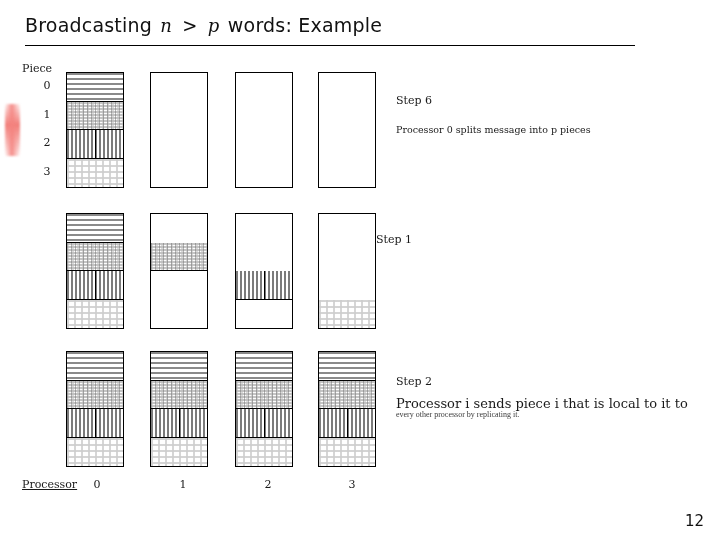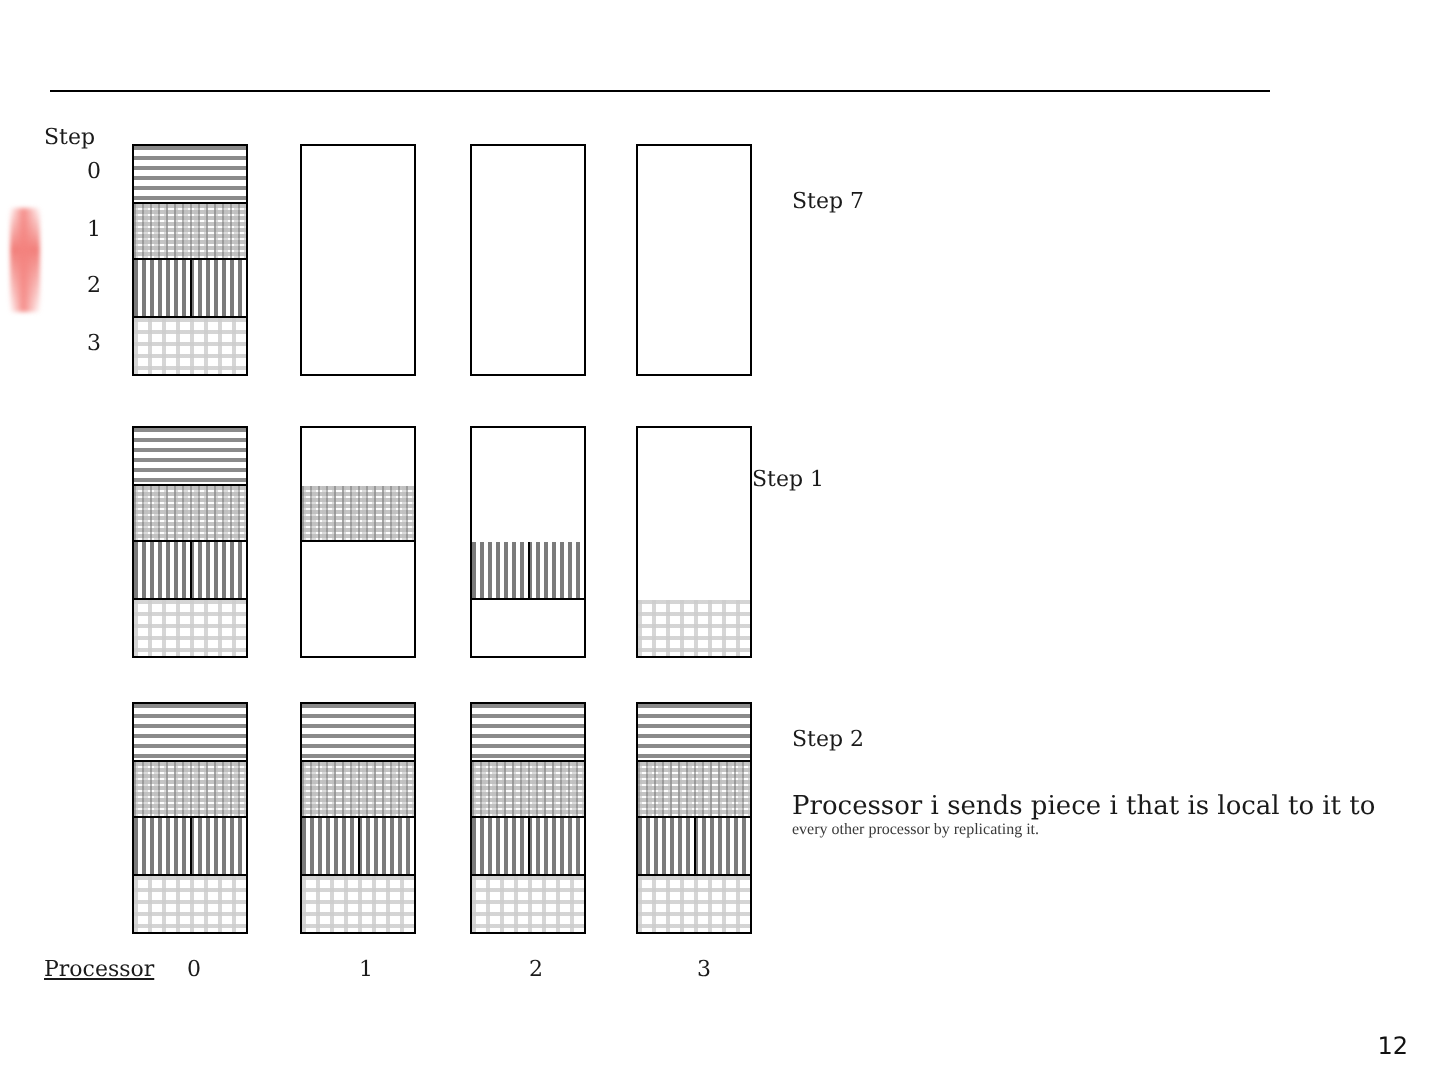--- a/index.html
+++ b/index.html
@@ -90,21 +90,21 @@
     position:absolute;
     font-family:Liberation Serif, serif;
     font-size:8px;
     color:#3a3a3a;
     white-space:nowrap;
   }
   #step0-head{left:396px;top:94px;}
   #step0-body{left:396px;top:124px;}
   #step1-head{left:376px;top:233px;}
   #step1-body{left:396px;top:263px;}
-  #step2-head{left:396px;top:363px;}
+  #step2-head{left:396px;top:375px;}
   #step2-body{left:396px;top:396px;font-size:13px;}
   #step2-body2{left:396px;top:410px;}
 
   
   .proc-box{
     position:absolute;
     box-sizing:border-box;
     border:1.6px solid #000;
     background:#fff;
     display:flex;
@@ -165,45 +165,53 @@
         rgba(255,255,255,0) 2px, rgba(255,255,255,0) 6px),
       repeating-linear-gradient(to right,
         rgba(200,200,200,.75) 0px, rgba(200,200,200,.75) 2px,
         rgba(255,255,255,0) 2px, rgba(255,255,255,0) 7px);
   }
 
   
   #page-no{
     position:absolute;right:16px;bottom:10px;
     font-family:"DejaVu Sans", sans-serif;
-    font-size:12px;color:#111;
+    font-size:15px;color:#111;
   }
 </style>
 </head>
 <body>
 
 <div id="slide">
 
+  <div id="title">
+    <span>Broadcasting</span>
+    <span class="math">n</span>
+    <span class="math op">&gt;</span>
+    <span class="math">p</span>
+    <span>words:  Example</span>
+  </div>
   <div id="title-rule"></div>
 
   <div id="artifact"></div>
 
-  <div class="lbl" id="piece-label">Step</div>
+  <div class="lbl" id="piece-label">Piece</div>
   <div class="lbl piece-num" id="piece-0">0</div>
   <div class="lbl piece-num" id="piece-1">1</div>
   <div class="lbl piece-num" id="piece-2">2</div>
   <div class="lbl piece-num" id="piece-3">3</div>
 
   <div class="lbl" id="processor-label">Processor</div>
   <div class="lbl proc-num" id="proc-0">0</div>
   <div class="lbl proc-num" id="proc-1">1</div>
   <div class="lbl proc-num" id="proc-2">2</div>
   <div class="lbl proc-num" id="proc-3">3</div>
 
-  <div class="step-head" id="step0-head">Step 7</div>
+  <div class="step-head" id="step0-head">Step 6</div>
+  <div class="step-body" id="step0-body">Processor  0 splits message into p pieces</div>
 
   <div class="step-head" id="step1-head">Step 1</div>
 
   <div class="step-head" id="step2-head">Step 2</div>
   <div class="step-body" id="step2-body">Processor i sends piece i that is local to it to</div>
   <div class="step-body-2" id="step2-body2">every other processor by replicating it.</div>
 
   <div id="diagram">
       <div class="proc-box" style="left: 66px; top: 72px; width: 58px; height: 116px;">
         <div class="slot filled pat0"></div>

